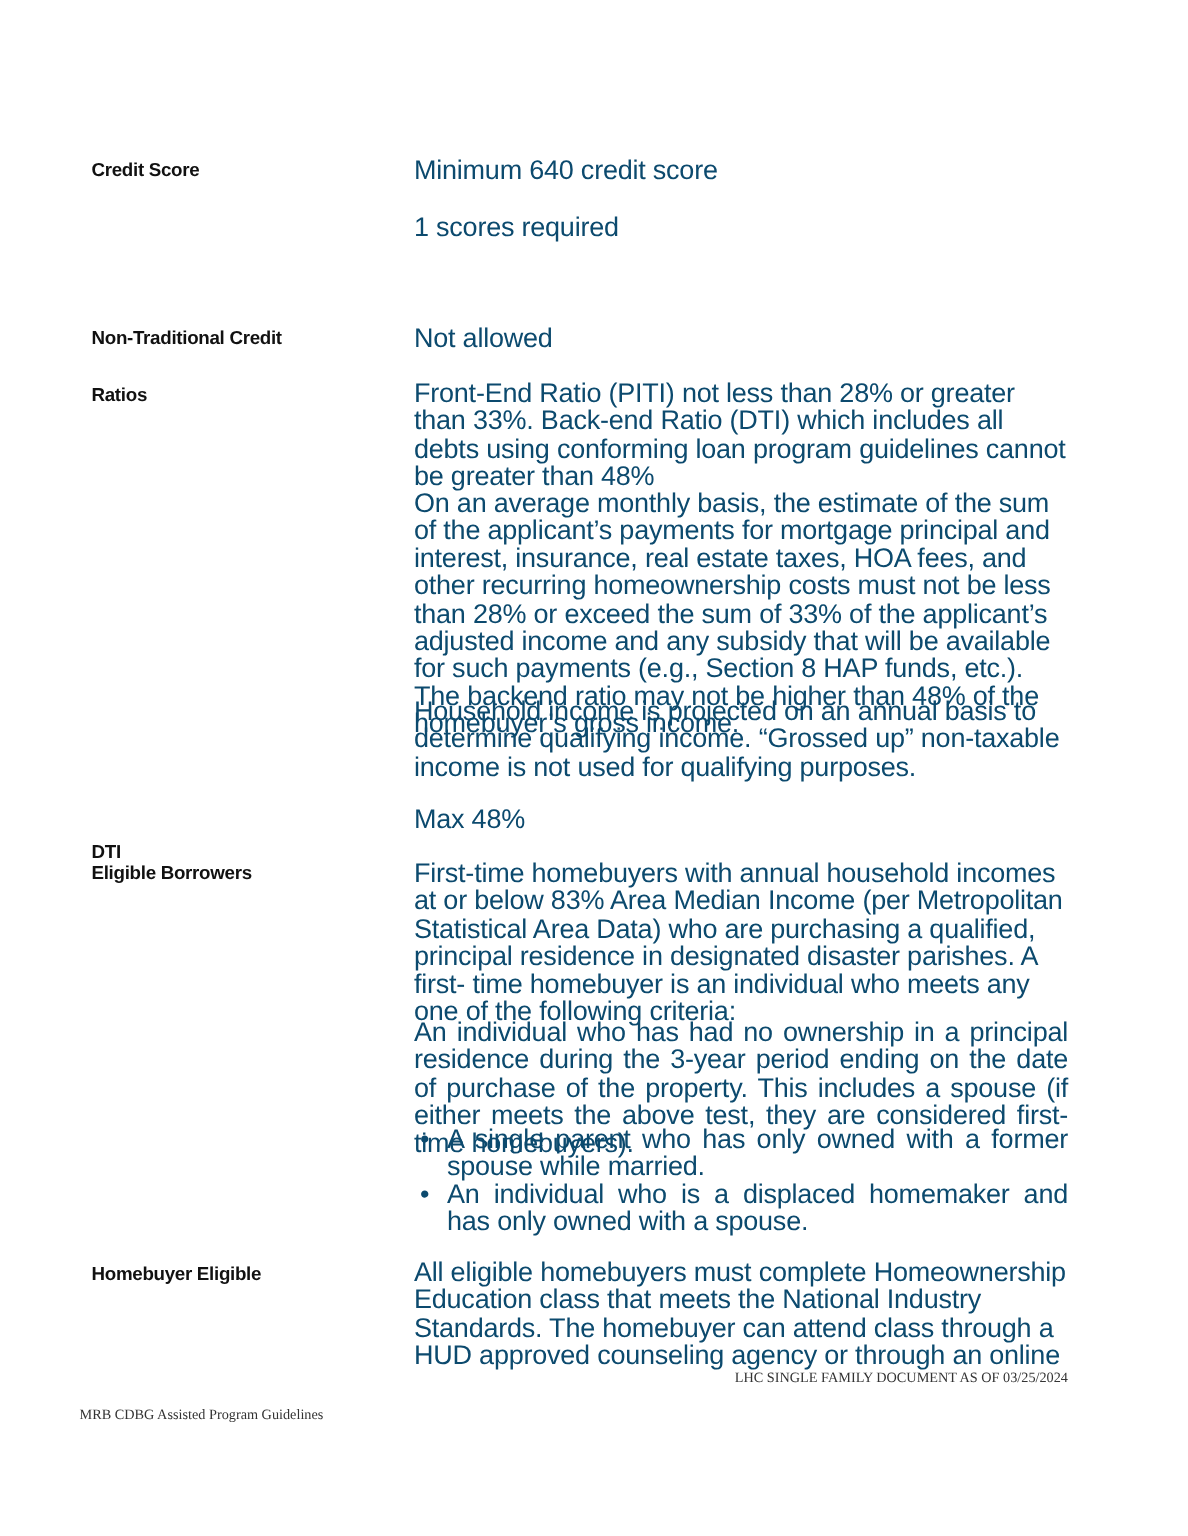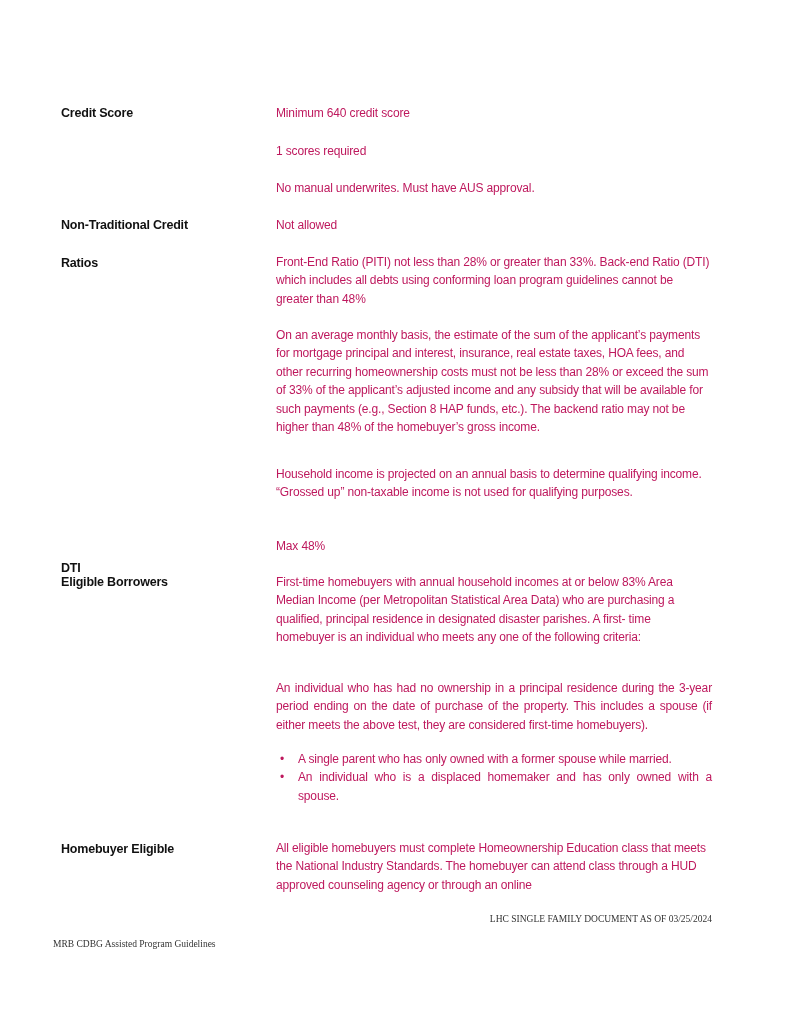--- a/index.html
+++ b/index.html
@@ -5,40 +5,39 @@
   html, body { margin: 0; padding: 0; background: #ffffff; }
   body { width: 792px; height: 1024px; position: relative; overflow: hidden; color: #222; }
   .page { position: absolute; left: 0; top: 0; width: 792px; height: 827px; background: #fff; }
   .label {
     position: absolute; left: 61px;
     font-family: "Liberation Sans", sans-serif; font-weight: bold; font-size: 12.5px;
     color: #111; letter-spacing: -0.2px;
   }
   .val {
     position: absolute; left: 276px; width: 436px;
-    font-family: "Liberation Sans", sans-serif; font-size: 12px; line-height: 18.4px;
-    color: #be185d; letter-spacing: -0.15px;
+    font-family: "Liberation Sans", sans-serif; font-size: 18px; line-height: 18.4px;
+    color: #0c4a6e; letter-spacing: -0.15px;
   }
   .just { text-align: justify; }
   ul.bullets { margin: 0; padding: 0; list-style: none; }
   ul.bullets li { position: relative; padding-left: 22px; text-align: justify; }
   ul.bullets li .dot { position: absolute; left: 4px; top: 0; }
   .footer {
     position: absolute; font-family: "Liberation Serif", serif; font-size: 9.5px; color: #333;
   }
 </style>
 </head>
 <body>
 
 <div class="page">
 
   <div class="label" style="top:106px;">Credit Score</div>
   <div class="val" style="top:104px;">Minimum 640 credit score</div>
   <div class="val" style="top:142px;">1 scores required</div>
-  <div class="val" style="top:179px;">No manual underwrites.  Must have AUS approval.</div>
 
   <div class="label" style="top:218px;">Non-Traditional Credit</div>
   <div class="val" style="top:216px;">Not allowed</div>
 
   <div class="label" style="top:256px;">Ratios</div>
   <div class="val" style="top:253px;">Front-End Ratio (PITI) not less than 28% or greater than 33%.  Back-end Ratio (DTI) which includes all debts using conforming loan program guidelines cannot be greater than 48%</div>
   <div class="val" style="top:326px;">On an average monthly basis, the estimate of the sum of the applicant’s payments for mortgage principal and interest, insurance, real estate taxes, HOA fees, and other recurring homeownership costs must not be less than 28% or exceed the sum of 33% of the applicant’s adjusted income and any subsidy that will be available for such payments (e.g., Section 8 HAP funds, etc.). The backend ratio may not be higher than 48% of the homebuyer’s gross income.</div>
   <div class="val" style="top:465px;">Household income is projected on an annual basis to determine qualifying income. “Grossed up” non-taxable income is not used for qualifying purposes.</div>
 
   <div class="label" style="top:561px;">DTI</div>

